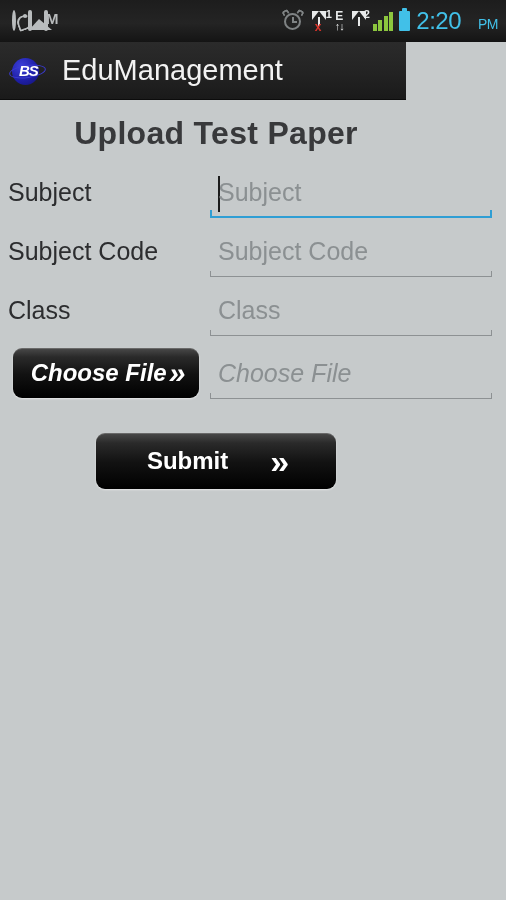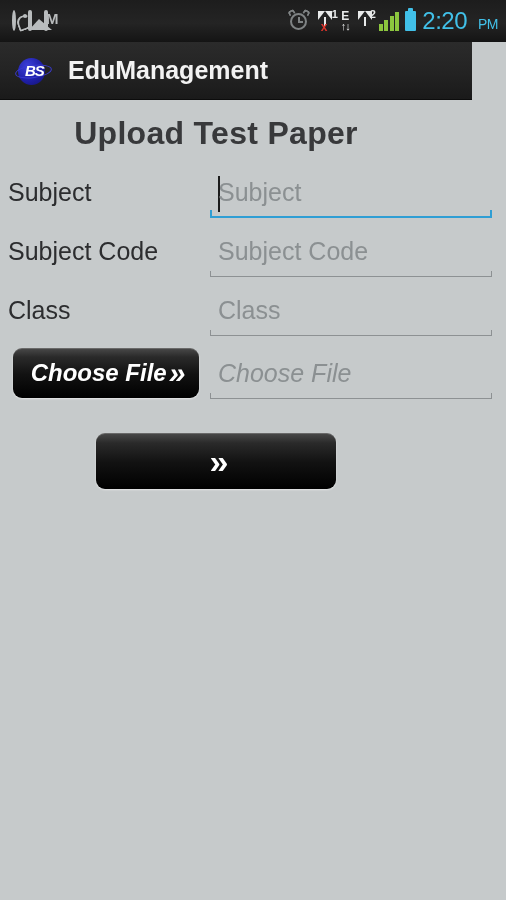--- a/index.html
+++ b/index.html
@@ -105,27 +105,27 @@
   .bars i:nth-child(3){height:15px;}
   .bars i:nth-child(4){height:19px;}
 
   .batt { position:relative; width:11px; height:20px; background:#41c0e8; border-radius:1px; }
   .batt::before{
     content:""; position:absolute; left:3px; top:-3px; width:5px; height:3px;
     background:#41c0e8; border-radius:1px 1px 0 0;
   }
 
   .clocktxt { color:#41c0e8; font-size:24px; font-weight:500; letter-spacing:-0.5px; }
-  .clocktxt .ampm { font-size:14px; margin-left:11px; }
+  .clocktxt .ampm { font-size:14px; margin-left:17px; }
 
   
   .appbar {
-    position:absolute; top:42px; left:0; width:472px; height:58px;
+    position:absolute; top:42px; left:0; width:406px; height:58px;
     background:linear-gradient(to bottom,#2b2b2b 0%,#242424 48%,#1a1a1a 100%);
-    display:flex; align-items:center; padding-left:16px;
+    display:flex; align-items:center; padding-left:10px;
     border-bottom:1px solid #0c0c0c;
   }
   .logo {
     width:36px; height:30px; position:relative; flex:none;
   }
   .logo .globe {
     position:absolute; left:2px; top:2px; width:27px; height:27px;
     border-radius:50%;
     background:radial-gradient(circle at 35% 30%,#3b3fd8 0%,#1f1fa8 55%,#12126e 100%);
   }
@@ -133,21 +133,21 @@
     position:absolute; left:-1px; top:9px; width:37px; height:13px;
     border:1.5px solid #3a3ad0; border-radius:50%;
     transform:rotate(-8deg);
   }
   .logo .bs {
     position:absolute; left:9px; top:5px; z-index:3;
     color:#ffffff; font-size:15px; font-weight:bold; font-style:italic;
     line-height:20px; letter-spacing:-1px;
   }
   .apptitle {
-    color:#f2f2f2; font-size:25px; margin-left:16px; font-weight:700;
+    color:#f2f2f2; font-size:29px; margin-left:16px; font-weight:400;
   }
 
   
   .content {
     position:absolute; top:100px; left:0; width:432px; height:800px;
     background:#c6cacb;
   }
   .page-title {
     text-align:center; margin-top:15px;
     font-size:32px; font-weight:bold; color:#38393b; letter-spacing:0.3px;
@@ -306,19 +306,20 @@
           <span class="chev">»</span>
         </div>
         <div class="field">
           <span class="ph">Choose File</span>
           <span class="ul"></span>
         </div>
       </div>
 
       <div class="submit-wrap">
         <div class="btn" id="submit-btn">
+          <span class="lbl">Submit</span>
           <span class="chev">»</span>
         </div>
       </div>
 
     </div>
   </div>
 </div>
 
 </body></html>

